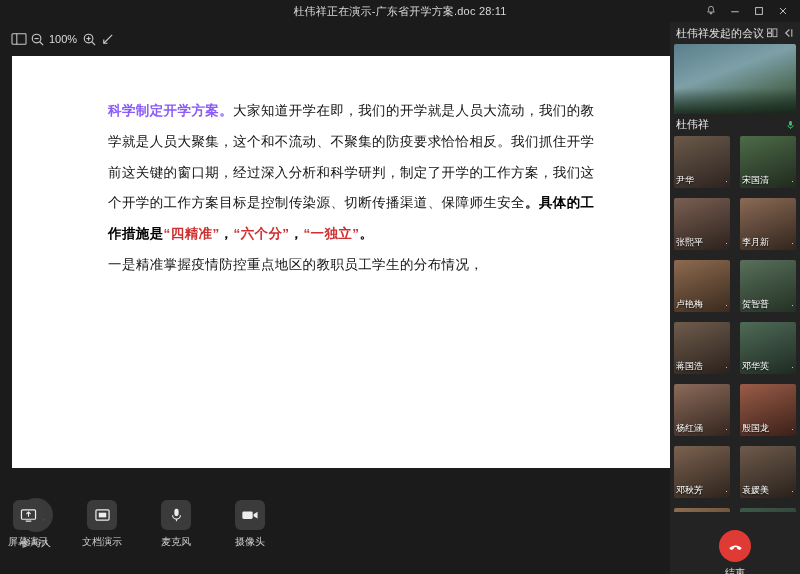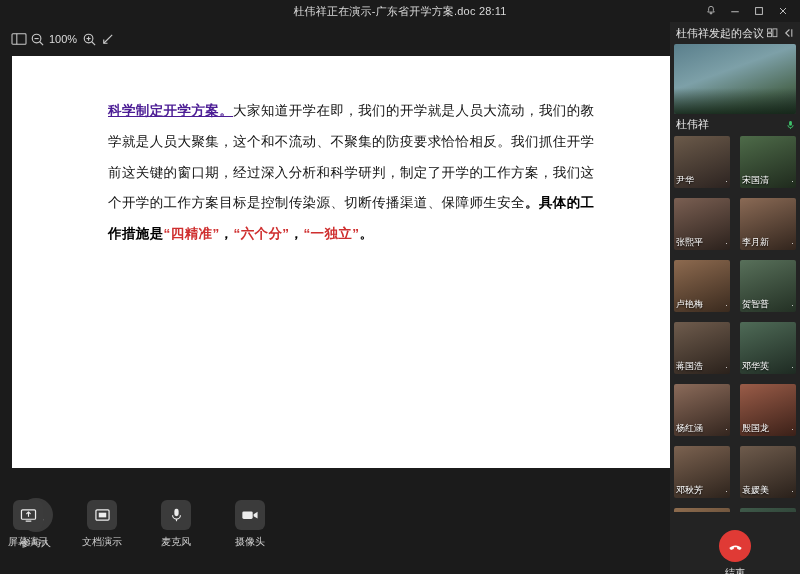--- a/index.html
+++ b/index.html
@@ -103,21 +103,21 @@
     background: #ffffff;
     overflow: hidden;
   }
   .page-inner {
     padding: 40px 66px 0 96px;
     color: #111;
     font-size: 13.5px;
     line-height: 2.28;
   }
   .p1 { text-indent: 0; letter-spacing: .4px; }
-  .kw-blue { color: #4c1d95; font-weight: bold; text-decoration: underline; }
+  .kw-blue { color: #8b5cf6; font-weight: bold; }
   .kw-red  { color: #cf2f2f; font-weight: bold; }
   .b { font-weight: bold; color: #000; }
   .para { letter-spacing: .4px; }
 
   
   .controlbar {
     flex: 0 0 90px;
     height: 90px;
     position: relative;
     background: #1b1b1b;
@@ -336,20 +336,21 @@
             </svg>
         </div>
       </div>
 
       <div class="docarea">
         <div class="page">
           <div class="page-inner">
             <p class="p1 para">
               <span class="kw-blue">科学制定开学方案。</span><span>大家知道开学在即，我们的开学就是人员大流动，我们的教学就是人员大聚集，这个和不流动、不聚集的防疫要求恰恰相反。我们抓住开学前这关键的窗口期，经过深入分析和科学研判，制定了开学的工作方案，我们这个开学的工作方案目标是控制传染源、切断传播渠道、保障师生安全</span><span class="b">。具体的工作措施是</span><span class="kw-red">“四精准”</span><span class="b">，</span><span class="kw-red">“六个分”</span><span class="b">，</span><span class="kw-red">“一独立”</span><span class="b">。</span>
             </p>
+            <p class="para">一是精准掌握疫情防控重点地区的教职员工学生的分布情况，</p>
           </div>
         </div>
       </div>
 
       <div class="controlbar">
         <div class="participants">
           <div class="circ">
             <svg width="18" height="16" viewBox="0 0 20 18">
                 <circle cx="7" cy="6" r="3" fill="#e6e6e6"></circle>
                 <circle cx="14" cy="6.6" r="2.4" fill="#e6e6e6"></circle>

